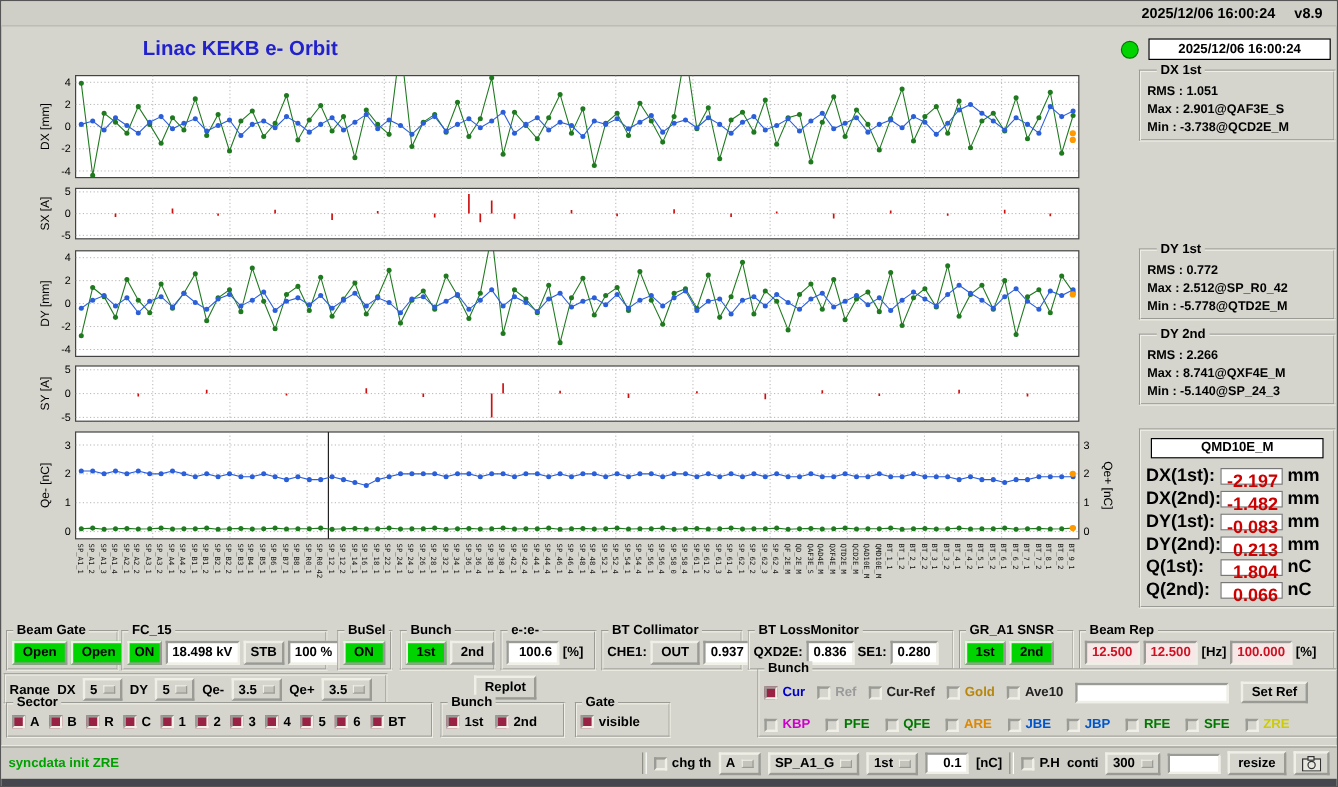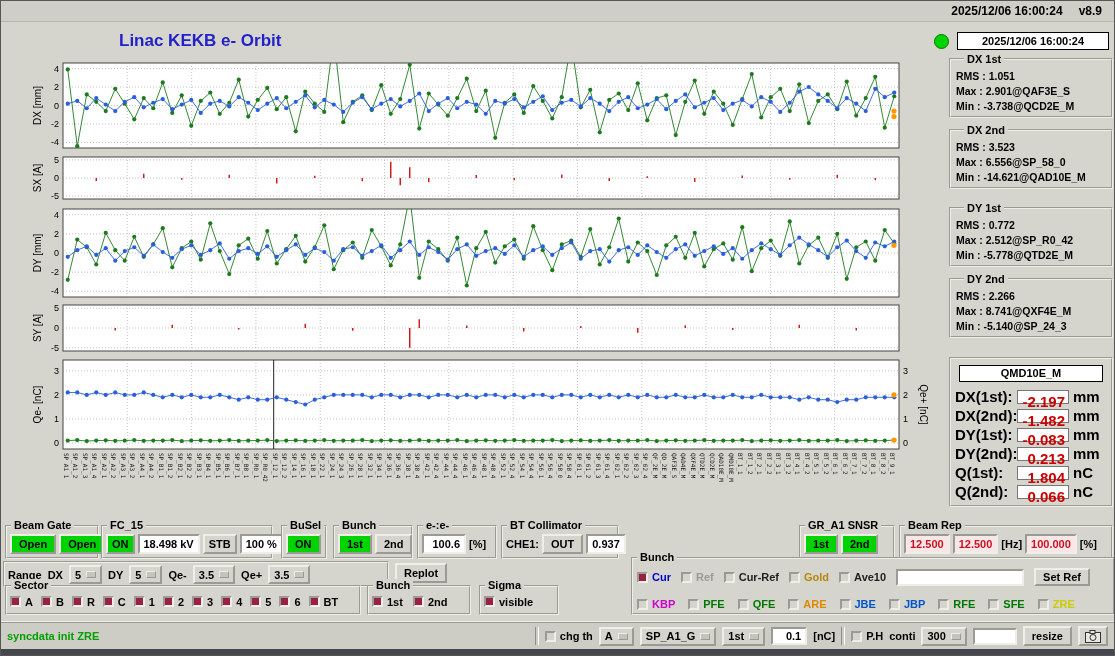--- a/index.html
+++ b/index.html
@@ -910,26 +910,20 @@
 
   <div class="status-dot"></div>
   <div class="timestamp-box">2025/12/06 16:00:24</div>
 
   <div class="statpanel" style="top:57px">
     <span class="ptitle">DX 1st</span>
     <div class="srow">RMS : 1.051</div>
     <div class="srow">Max : 2.901@QAF3E_S</div>
     <div class="srow">Min : -3.738@QCD2E_M</div>
   </div>
-  <div class="statpanel" style="top:128px">
-    <span class="ptitle">DX 2nd</span>
-    <div class="srow">RMS : 3.523</div>
-    <div class="srow">Max : 6.556@SP_58_0</div>
-    <div class="srow">Min : -14.621@QAD10E_M</div>
-  </div>
   <div class="statpanel" style="top:206px">
     <span class="ptitle">DY 1st</span>
     <div class="srow">RMS : 0.772</div>
     <div class="srow">Max : 2.512@SP_R0_42</div>
     <div class="srow">Min : -5.778@QTD2E_M</div>
   </div>
   <div class="statpanel" style="top:277px">
     <span class="ptitle">DY 2nd</span>
     <div class="srow">RMS : 2.266</div>
     <div class="srow">Max : 8.741@QXF4E_M</div>
@@ -1015,41 +1009,50 @@
 
   <div class="frame r1" style="left:500px;width:118px">
     <span class="ftitle">BT Collimator</span>
     <div class="fcontent">
       <span class="flab">CHE1:</span>
       <div class="btn">OUT</div>
       <div class="vbox">0.937</div>
     </div>
   </div>
 
+  <div class="frame r1" style="left:622px;width:172px">
+    <span class="ftitle">BT LossMonitor</span>
+    <div class="fcontent">
+      <span class="flab">QXD2E:</span>
+      <div class="vbox">0.836</div>
+      <span class="flab">SE1:</span>
+      <div class="vbox">0.280</div>
+    </div>
+  </div>
 
   <div class="frame r1" style="left:798px;width:96px">
     <span class="ftitle">GR_A1 SNSR</span>
     <div class="fcontent">
       <div class="btn green">1st</div>
       <div class="btn green">2nd</div>
     </div>
   </div>
 
   <div class="frame r1" style="left:898px;width:214px">
     <span class="ftitle">Beam Rep</span>
     <div class="fcontent">
       <div class="vbox pink redtext">12.500</div>
       <div class="vbox pink redtext">12.500</div>
       <span class="flab">[Hz]</span>
       <div class="vbox pink redtext">100.000</div>
       <span class="flab">[%]</span>
     </div>
   </div>
 
-  <div class="frame" style="left:2px;top:560px;width:386px;height:26px">
+  <div class="frame" style="left:2px;top:560px;width:320px;height:26px">
     <div class="fcontent" style="gap:6px;padding-top:1px">
       <span class="flab">Range</span>
       <span class="flab">DX</span>
       <span class="dd">
           <span>5</span>
           <span class="dd-btn"></span>
         </span>
       <span class="flab">DY</span>
       <span class="dd">
           <span>5</span>
@@ -1193,21 +1196,21 @@
           <span class="cb on"></span>
           <span>1st</span>
         </span>
         <span class="cbitem">
           <span class="cb on"></span>
           <span>2nd</span>
         </span>
       </div>
   </div>
   <div class="frame" style="left:478px;top:584px;width:80px;height:30px">
-    <span class="ftitle">Sigma</span>
+    <span class="ftitle">Gate</span>
     <div id="sigma-items" class="fcontent" style="padding-top:3px">
         <span class="cbitem">
           <span class="cb on"></span>
           <span>visible</span>
         </span>
       </div>
   </div>
 
   <div class="statusbar">
     <span class="msg">syncdata init ZRE</span>

